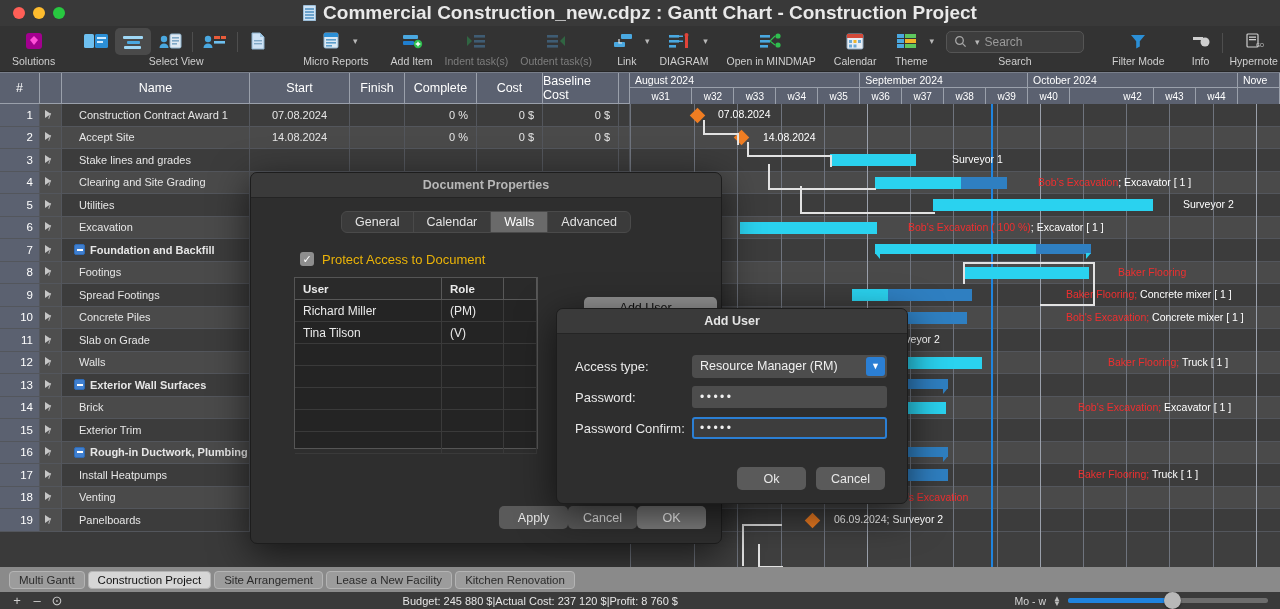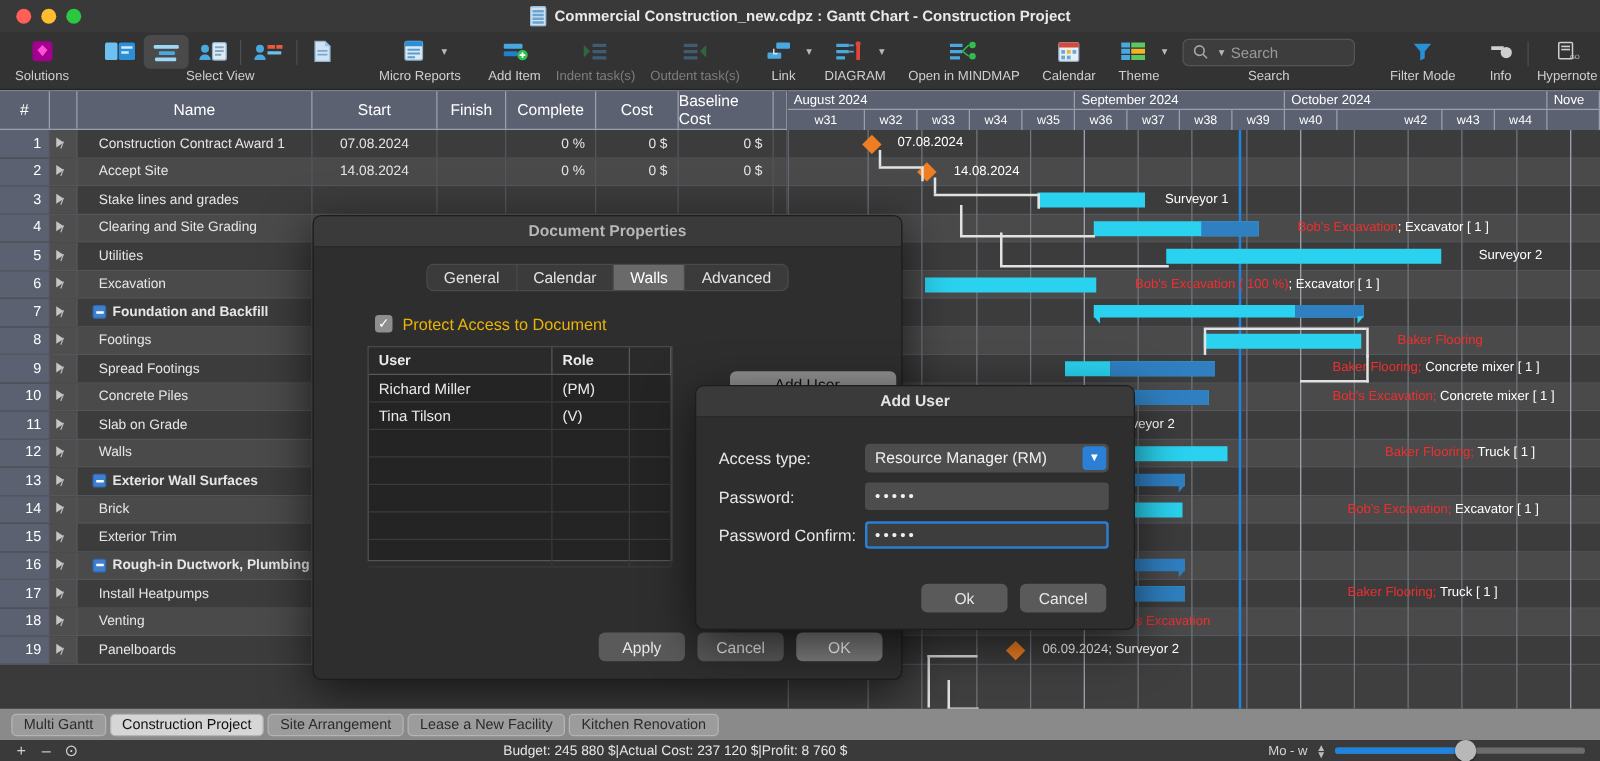--- a/index.html
+++ b/index.html
@@ -15,21 +15,21 @@
   .titlebar{
     position:absolute; left:0; top:0; width:1280px; height:26px;
     background:#393939; display:flex; align-items:center;
   }
   .traffic{ display:flex; gap:8px; padding-left:13px; }
   .tl{ width:12px; height:12px; border-radius:50%; }
   .tl.r{ background:#ff5f57; } .tl.y{ background:#febc2e; } .tl.g{ background:#28c840; }
   .title-wrap{
     position:absolute; left:0; top:0; width:1280px; height:26px;
     display:flex; align-items:center; justify-content:center; gap:7px;
-    font-size:12px; font-weight:bold; color:#e9e9e9; pointer-events:none;
+    font-size:19px; font-weight:bold; color:#e9e9e9; pointer-events:none;
   }
   .doc-ico{
     width:13px; height:16px; background:#cfe3f5; border-radius:1.5px;
     position:relative; box-shadow:inset 0 0 0 1px #9bbdd8;
   }
   .doc-ico:before{
     content:""; position:absolute; left:2px; top:3px; width:9px; height:1.5px;
     background:#6ca3cd; box-shadow:0 3px 0 #6ca3cd, 0 6px 0 #6ca3cd, 0 9px 0 #6ca3cd;
   }
 
@@ -206,21 +206,21 @@
             padding-left:8px; border-right:1px solid #585858; }
   .utr{ display:flex; height:22px; border-bottom:1px solid #3a3a3a; }
   .utr div{ font-size:12px; color:#eaeaea; display:flex; align-items:center;
             padding-left:8px; border-right:1px solid #3a3a3a; }
   .uc1{ width:147px; } .uc2{ width:62px; } .uc3{ flex:1; }
   .adduser{
     position:absolute; left:333px; top:104px; width:133px; height:21px;
     background:#909090; border-radius:5px; display:flex; align-items:center;
     justify-content:center; font-size:12.5px; color:#111;margin-top:20px;
   }
-  .dlg-btns{ position:absolute; right:15px; bottom:14px; display:flex; gap:10px; }
+  .dlg-btns{ position:absolute; right:15px; bottom:14px; display:flex; gap:0; }
   .btn{
     min-width:69px; height:23px; border-radius:5px; background:#5a5a5a;
     display:flex; align-items:center; justify-content:center;
     font-size:12.5px; color:#e8e8e8; padding:0 12px;
   }
   .btn.strong{ background:#7d7d7d; color:#fff; }
 
   #adduserdlg{ left:556px; top:308px; width:352px; height:196px; }
   .au-body{ padding:18px 20px 0 18px; }
   .au-row{ display:flex; align-items:center; height:28px; margin-bottom:3px; }
@@ -923,21 +923,21 @@
           <div class="vline" style="left: 625.8px;"></div>
           <div class="vline" style="left: 237px; background: rgb(154, 160, 171);"></div>
           <div class="vline" style="left: 409.8px; background: rgb(154, 160, 171);"></div>
           <div class="vline" style="left: 625.8px; background: rgb(154, 160, 171);"></div>
           <div class="today" style="left: 361.4px;"></div>
           <div class="milestone" style="left: 62px; top: 5.5px;"></div>
           <div class="bar-lbl" style="left: 88px; top: 4px;">07.08.2024</div>
           <div class="milestone" style="left: 106px; top: 28px;"></div>
           <div class="bar-lbl" style="left: 133px; top: 26.5px;">14.08.2024</div>
           <div class="bar" style="left: 200px; width: 86px; top: 50px;"></div>
-          <div class="bar-lbl" style="left: 302px; top: 49px;">Surveyor 1</div>
+          <div class="bar-lbl" style="left: 322px; top: 49px;">Surveyor 1</div>
           <div class="bar" style="left: 245px; width: 132px; top: 72.5px;"></div>
           <div class="bar prog" style="left: 331px; width: 46px; top: 72.5px;"></div>
           <div class="bar-lbl" style="left: 408px; top: 71.5px;"><span class="bar-lbl" style="position: static; color: rgb(239, 47, 47);">Bob's Excavation</span><span style="color: rgb(255, 255, 255);">; Excavator [ 1 ]</span></div>
           <div class="bar" style="left: 303px; width: 220px; top: 95px;"></div>
           <div class="bar-lbl" style="left: 553px; top: 94px;">Surveyor 2</div>
           <div class="bar" style="left: 110px; width: 137px; top: 117.5px;"></div>
           <div class="bar-lbl" style="left: 278px; top: 116.5px;"><span class="bar-lbl" style="position: static; color: rgb(239, 47, 47);">Bob's Excavation ( 100 %)</span><span style="color: rgb(255, 255, 255);">; Excavator [ 1 ]</span></div>
           <div class="bar" style="left: 245px; width: 216px; top: 140px; height: 10px;"></div>
           <div class="bar prog" style="left: 406px; width: 55px; top: 140px; height: 10px;"></div>
           <div class="sumend l" style="left: 245px; top: 149px;"></div>

